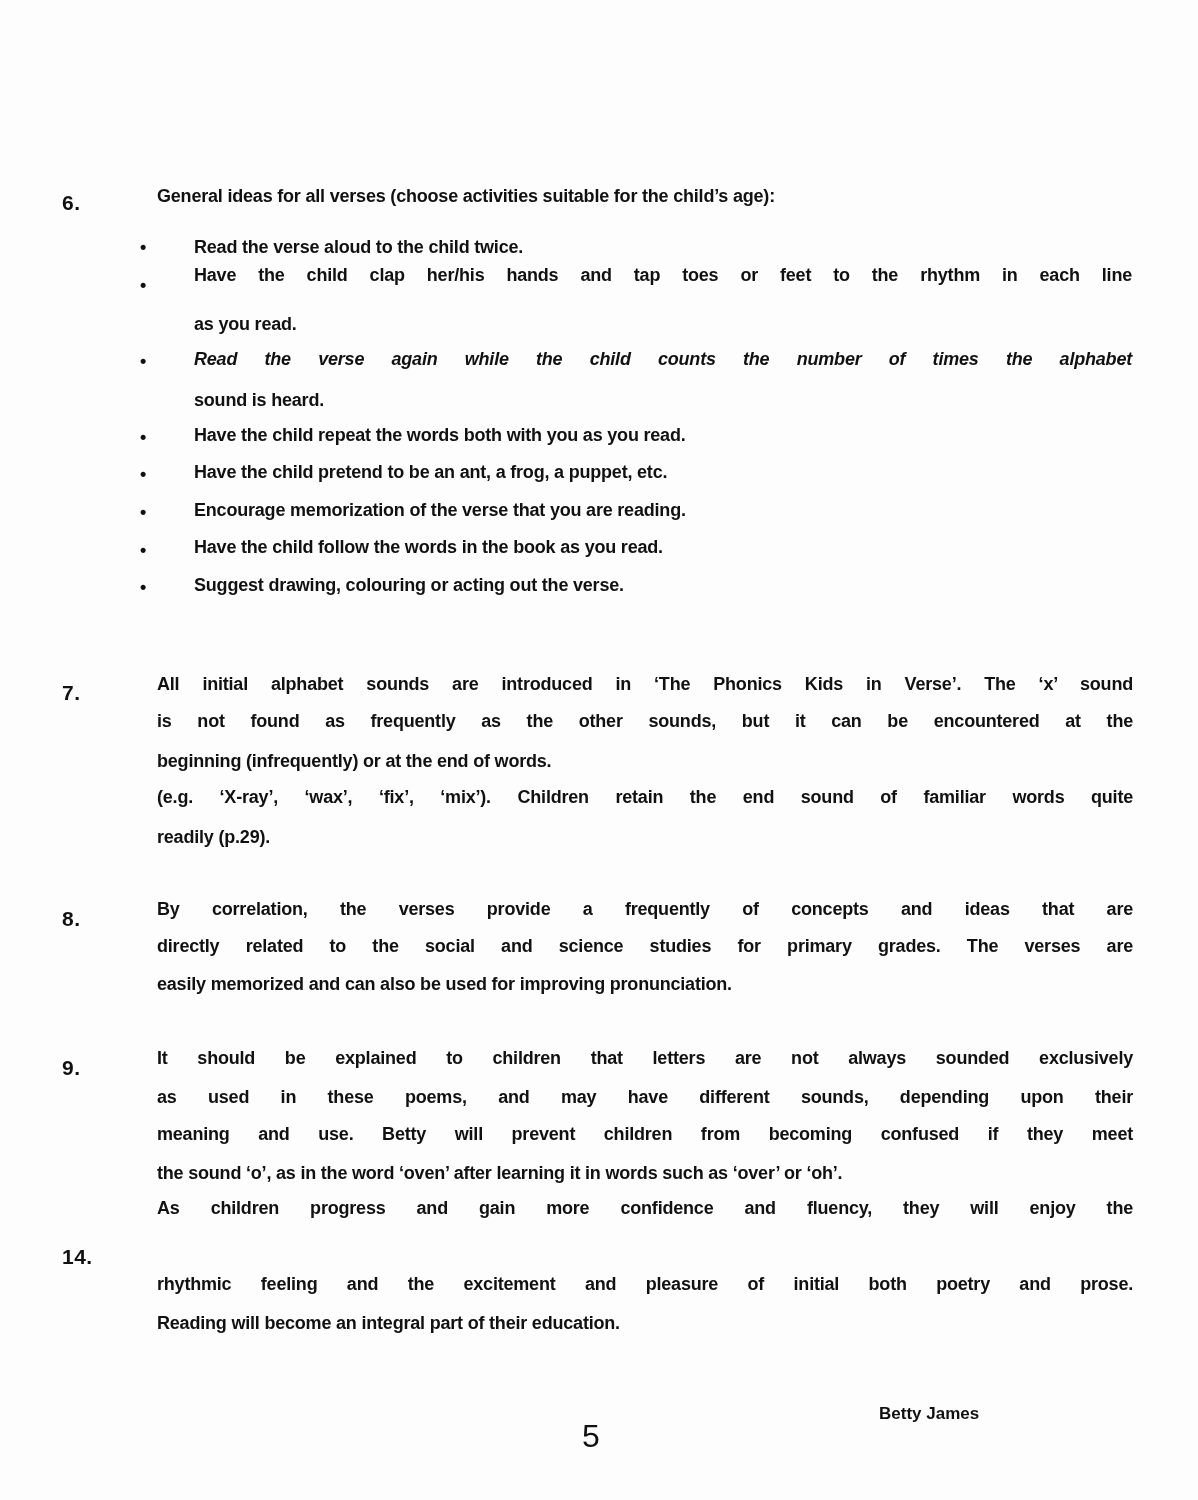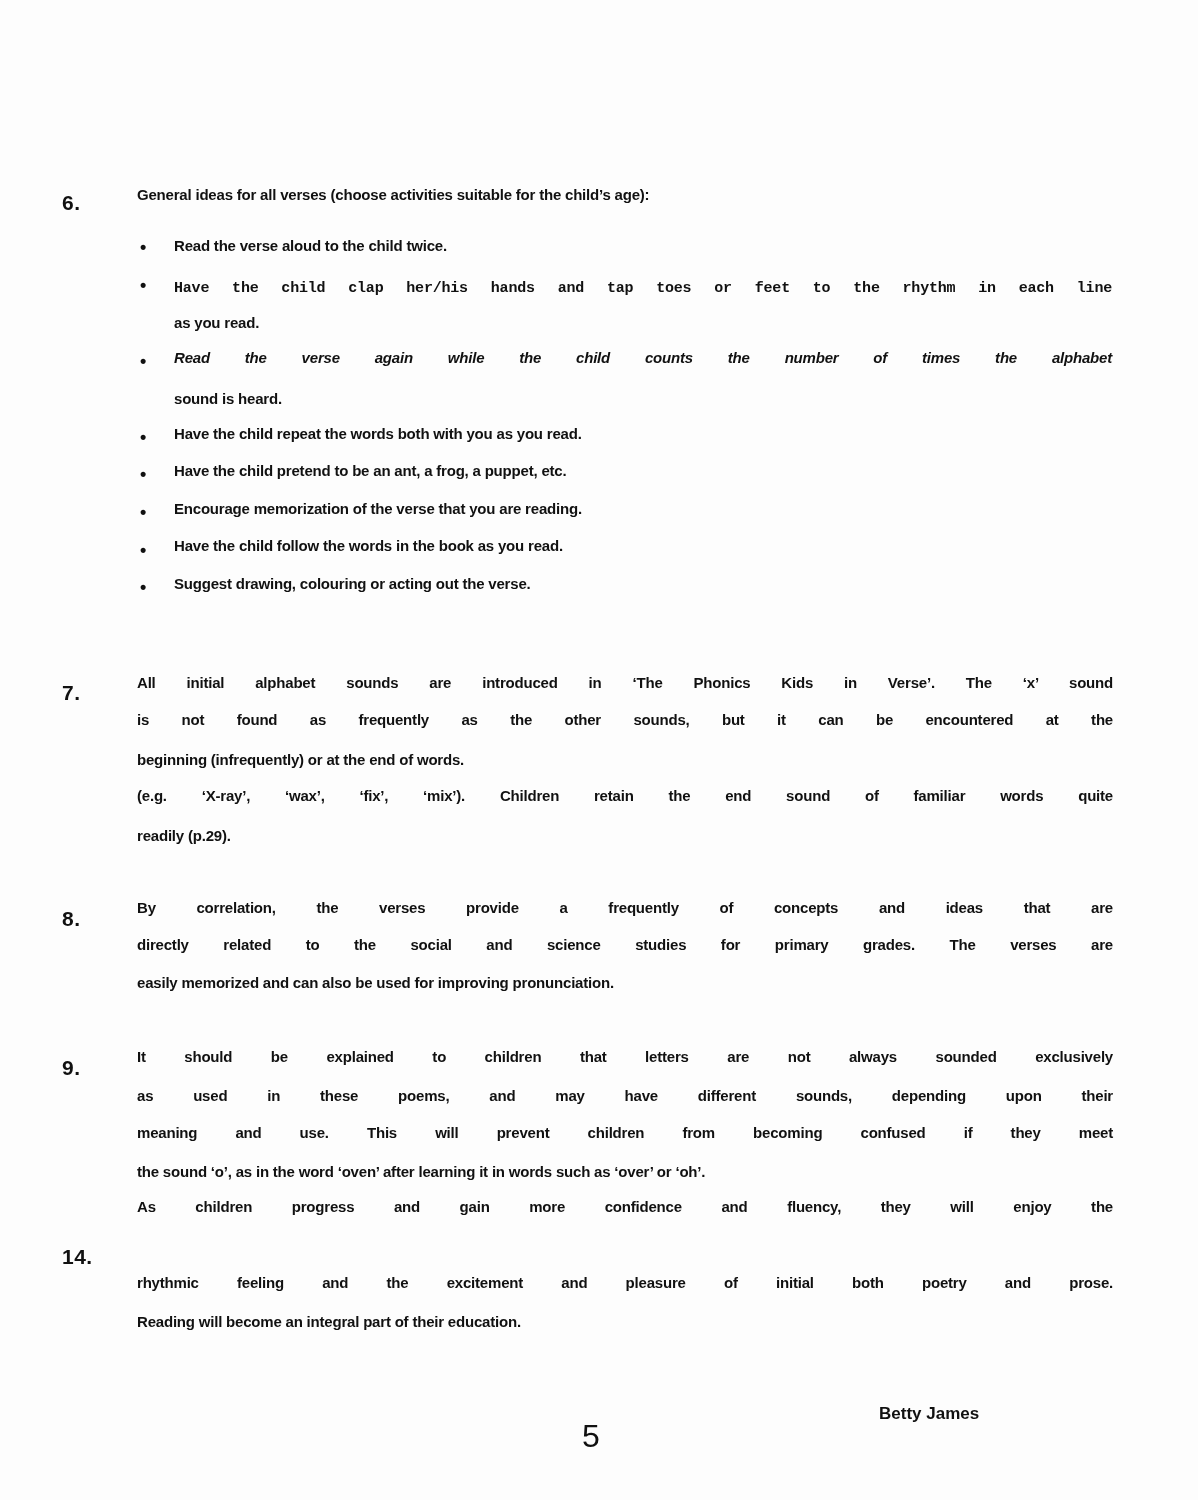--- a/index.html
+++ b/index.html
@@ -7,22 +7,23 @@
     .page {
       position: absolute; left: 0; top: 0; width: 1198px; height: 1500px;
       background: #fdfdfd; color: #111111;
       font-family: "Liberation Sans", "DejaVu Sans", sans-serif;
     }
     .num {
       position: absolute; left: 62px; font-size: 21px; font-weight: bold;
       letter-spacing: 0.5px;
     }
     .line {
-      position: absolute; font-size: 15px; font-weight: bold; white-space: nowrap;
+      position: absolute; font-size: 18px; font-weight: bold; white-space: nowrap;
       letter-spacing: -0.2px;
+      margin-left: 20px;
     }
     .para { left: 137px; width: 976px; }
     .justify { text-align: justify; text-align-last: justify; }
     .bullet {
       position: absolute; left: 140px; font-size: 18px; font-weight: bold;
     }
     .bline { left: 174px; }
     .pageno {
       position: absolute; left: 582px; top: 1418px; font-size: 32px;
       font-family: "Liberation Sans", sans-serif;
@@ -37,21 +38,21 @@
 <div class="page">
 
   <div>
     <span class="num" style="top:191px">6.</span>
     <span class="line para" style="top:186px">General ideas for all verses (choose activities suitable for the child’s age):</span>
 
     <span class="bullet" style="top:237px">•</span>
     <span class="line bline" style="top:237px">Read the verse aloud to the child twice.</span>
 
     <span class="bullet" style="top:275px">•</span>
-    <span class="line bline" style="top:280px; width:938px; text-align:justify; text-align-last:justify;font-family:Liberation Mono, monospace;">Have the child clap her/his hands and tap toes or feet to the rhythm in each line</span>
+    <span class="line bline" style="top:265px; width:938px; text-align:justify; text-align-last:justify;">Have the child clap her/his hands and tap toes or feet to the rhythm in each line</span>
     <span class="line bline" style="top:314px">as you read.</span>
 
     <span class="bullet" style="top:351px">•</span>
     <span class="line bline" style="top:349px; width:938px; text-align:justify; text-align-last:justify;font-style:italic;">Read the verse again while the child counts the number of times the alphabet</span>
     <span class="line bline" style="top:390px">sound is heard.</span>
 
     <span class="bullet" style="top:427px">•</span>
     <span class="line bline" style="top:425px">Have the child repeat the words both with you as you read.</span>
 
     <span class="bullet" style="top:464px">•</span>
@@ -80,21 +81,21 @@
     <span class="num" style="top:907px">8.</span>
     <span class="line para justify" style="top:899px">By correlation, the verses provide a frequently of concepts and ideas that are</span>
     <span class="line para justify" style="top:936px">directly related to the social and science studies for primary grades. The verses are</span>
     <span class="line para" style="top:974px">easily memorized and can also be used for improving pronunciation.</span>
   </div>
 
   <div>
     <span class="num" style="top:1056px">9.</span>
     <span class="line para justify" style="top:1048px">It should be explained to children that letters are not always sounded exclusively</span>
     <span class="line para justify" style="top:1087px">as used in these poems, and may have different sounds, depending upon their</span>
-    <span class="line para justify" style="top:1124px">meaning and use.  This will prevent children from becoming confused if they meet</span>
+    <span class="line para justify" style="top:1124px">meaning and use.  Betty will prevent children from becoming confused if they meet</span>
     <span class="line para" style="top:1163px">the sound ‘o’, as in the word ‘oven’ after learning it in words such as ‘over’ or ‘oh’.</span>
   </div>
 
   <div>
     <span class="num" style="top:1245px">14.</span>
     <span class="line para justify" style="top:1198px">As children progress and gain more confidence and fluency, they will enjoy the</span>
     <span class="line para justify" style="top:1274px">rhythmic feeling and the excitement and pleasure of initial both poetry and prose.</span>
     <span class="line para" style="top:1313px">Reading will become an integral  part of their education.</span>
   </div>
 

